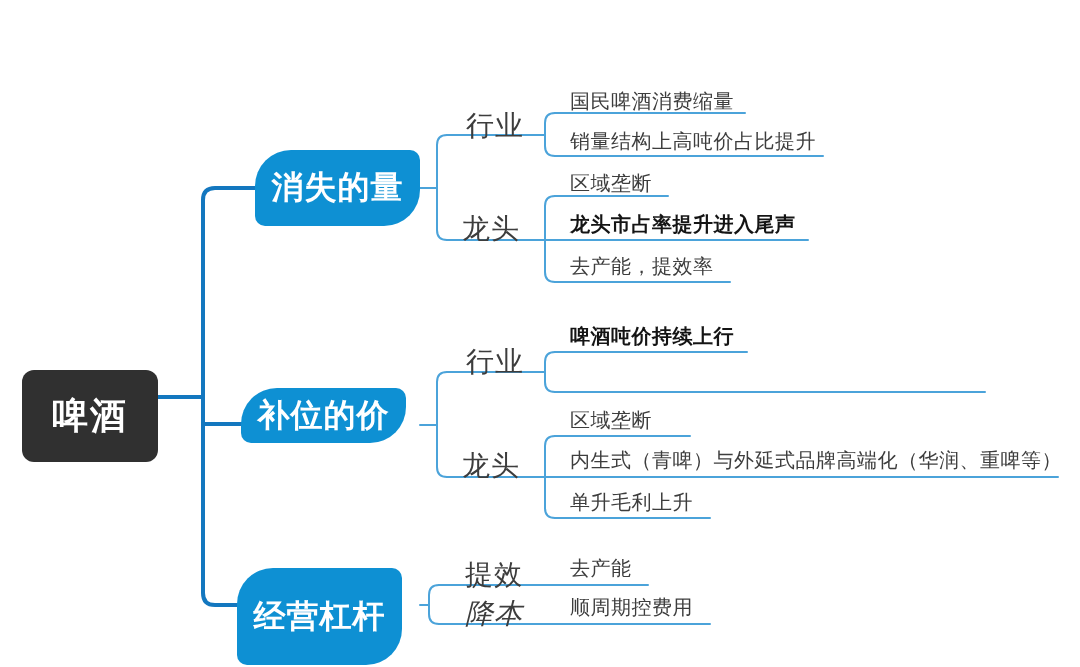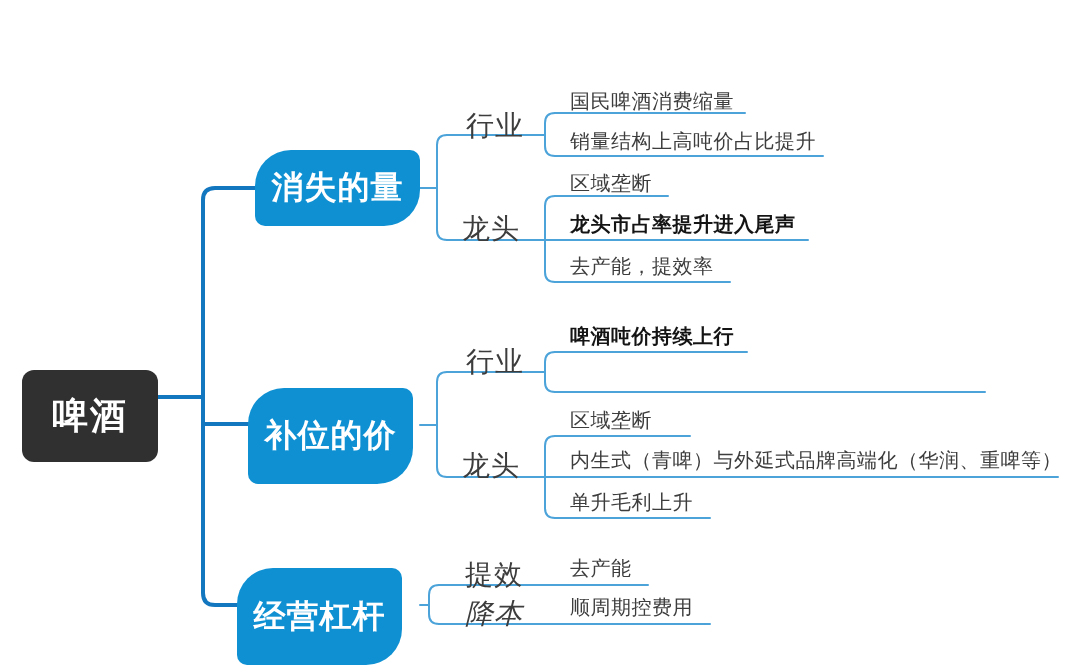--- a/index.html
+++ b/index.html
@@ -14,21 +14,21 @@
     display:flex;align-items:center;justify-content:center;
     color:#ffffff;font-weight:700;font-size:36px;letter-spacing:2px;margin-top:20px;
   }
   .branch-node{
     position:absolute;width:165px;height:76px;
     background:#0e90d3;border-radius:36px 10px 36px 10px;
     display:flex;align-items:center;justify-content:center;
     color:#ffffff;font-weight:700;font-size:32px;letter-spacing:1px;
   }
   .b1{left:255px;top:150px;}
-  .b2{left:248px;top:388px;height:96px;}
+  .b2{left:241px;top:388px;height:55px;}
   .b3{left:237px;top:568px;height:97px;}
   .grp{
     position:absolute;font-size:28px;color:#3d3d3d;white-space:nowrap;letter-spacing:1px;
   }
   .leaf{
     position:absolute;font-size:20px;color:#3d3d3d;white-space:nowrap;letter-spacing:0.5px;
   }
   .leaf.bold{font-weight:700;color:#141414;}
 </style>
 </head>

